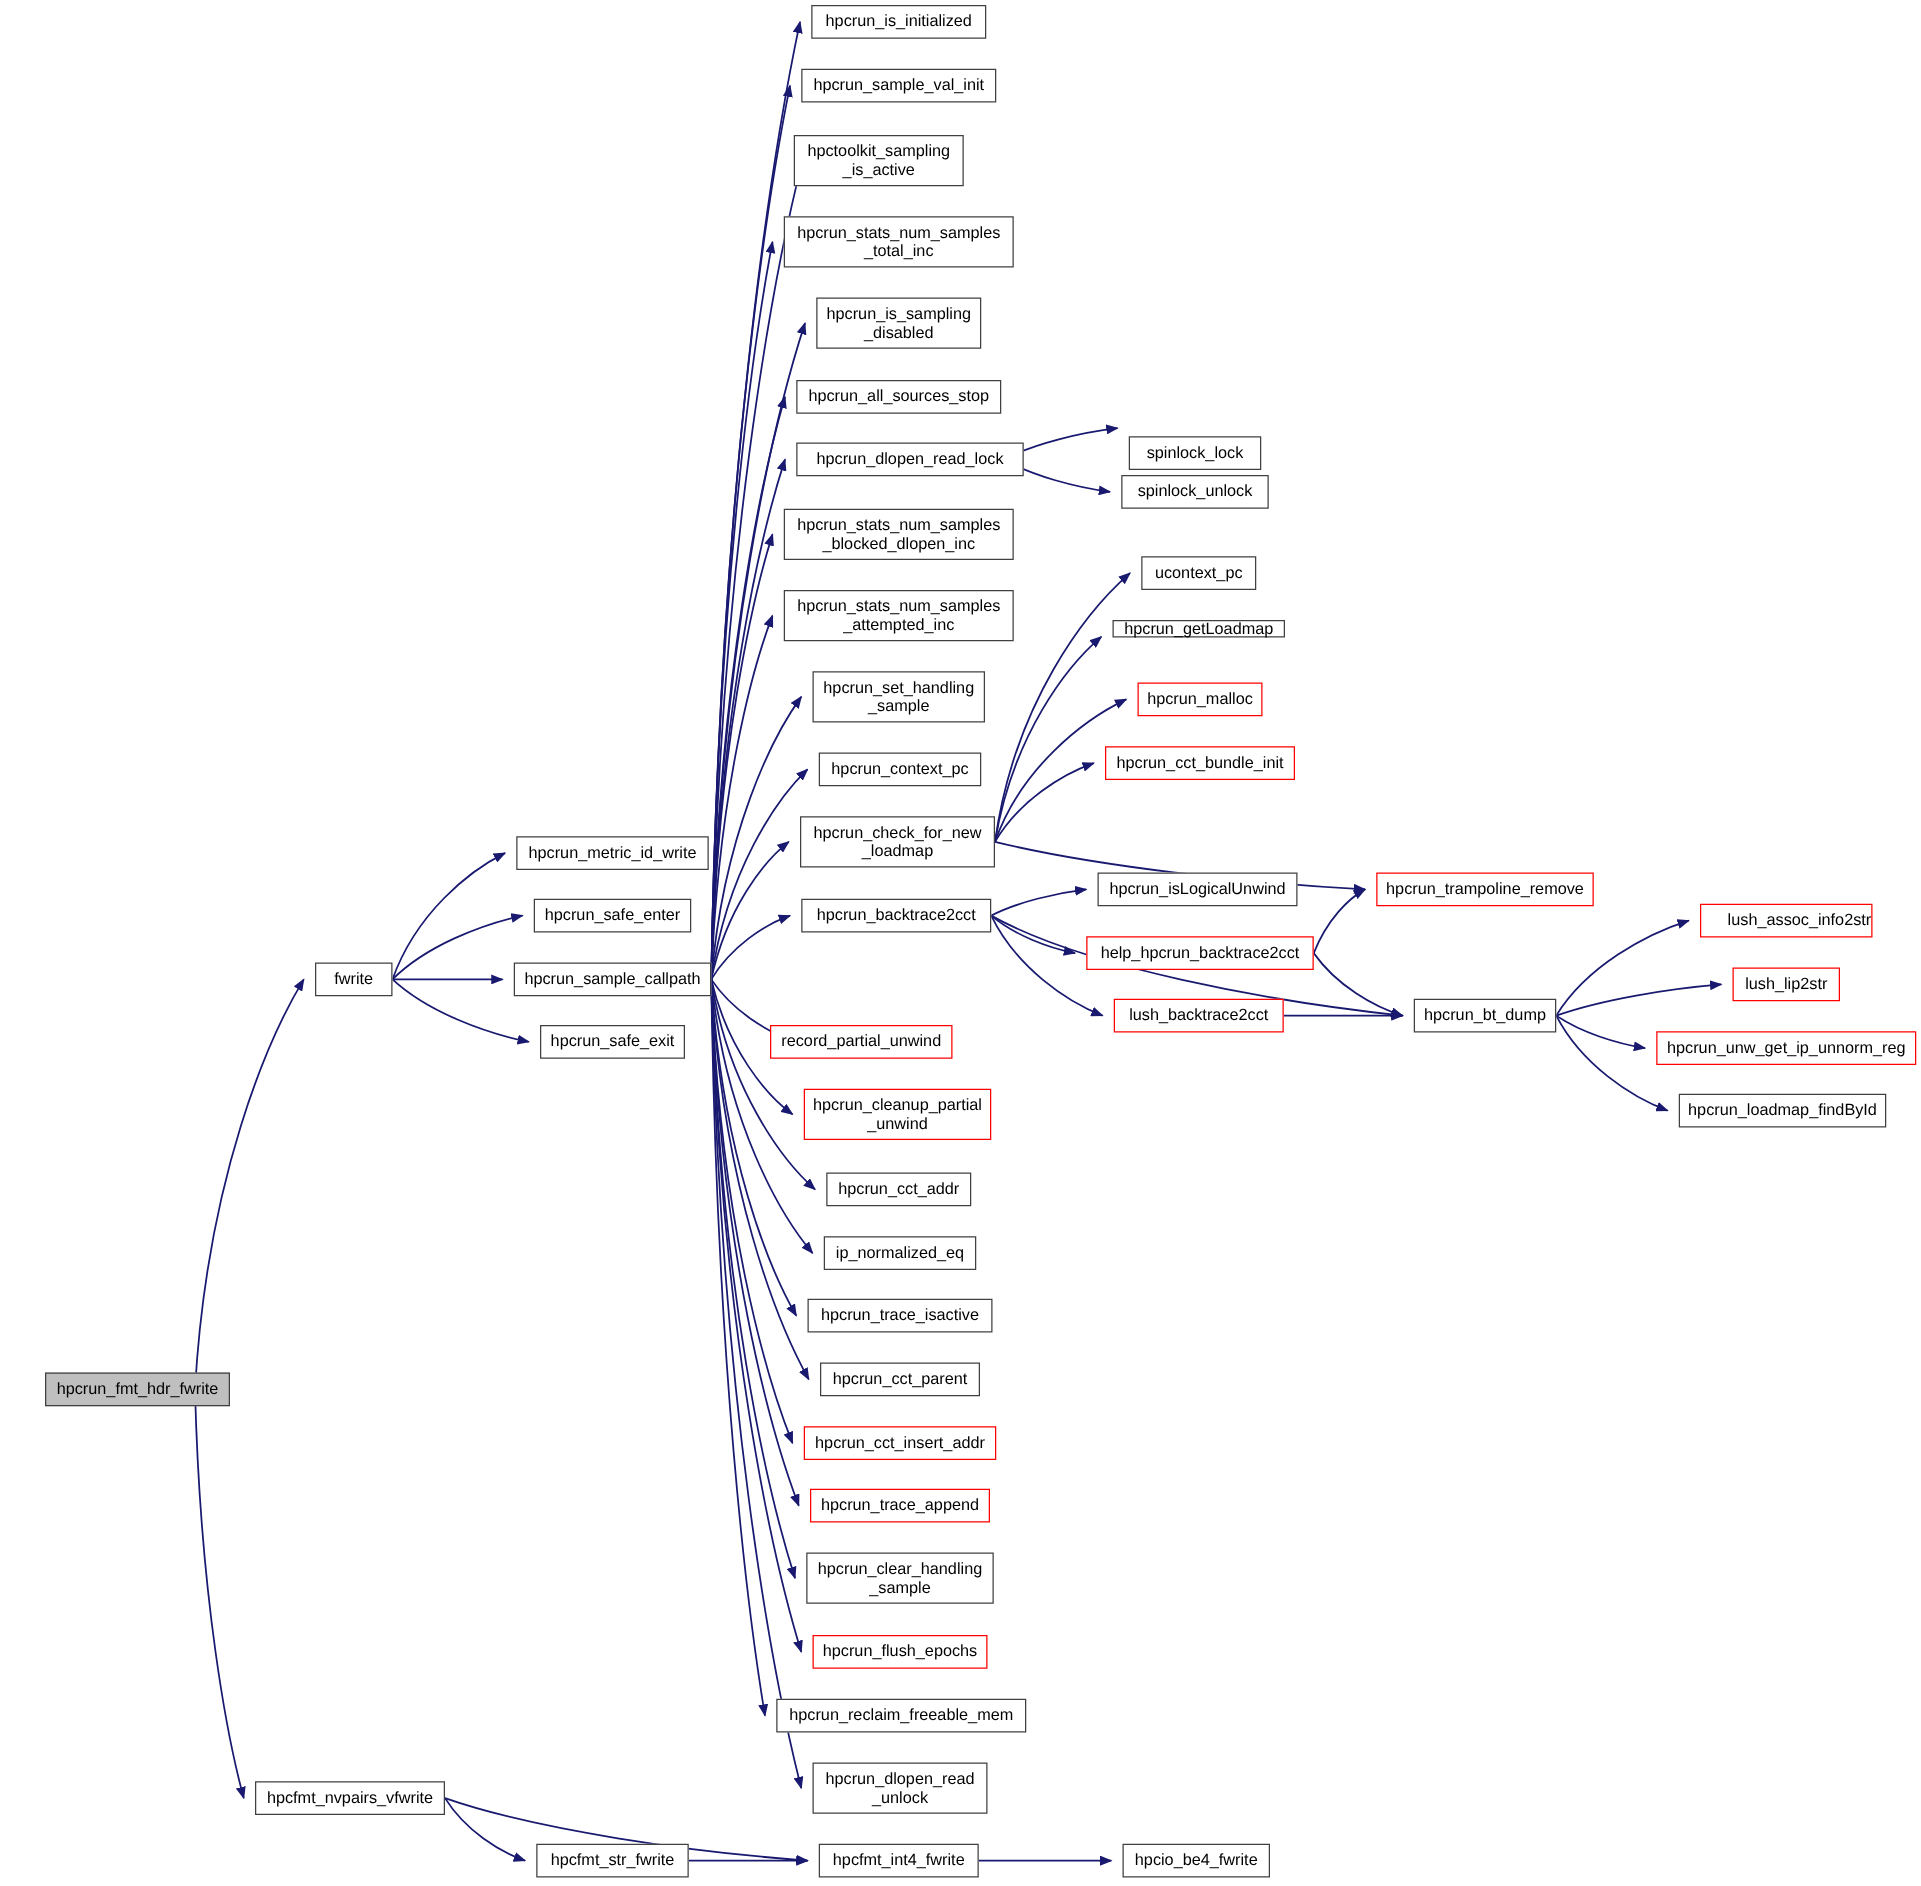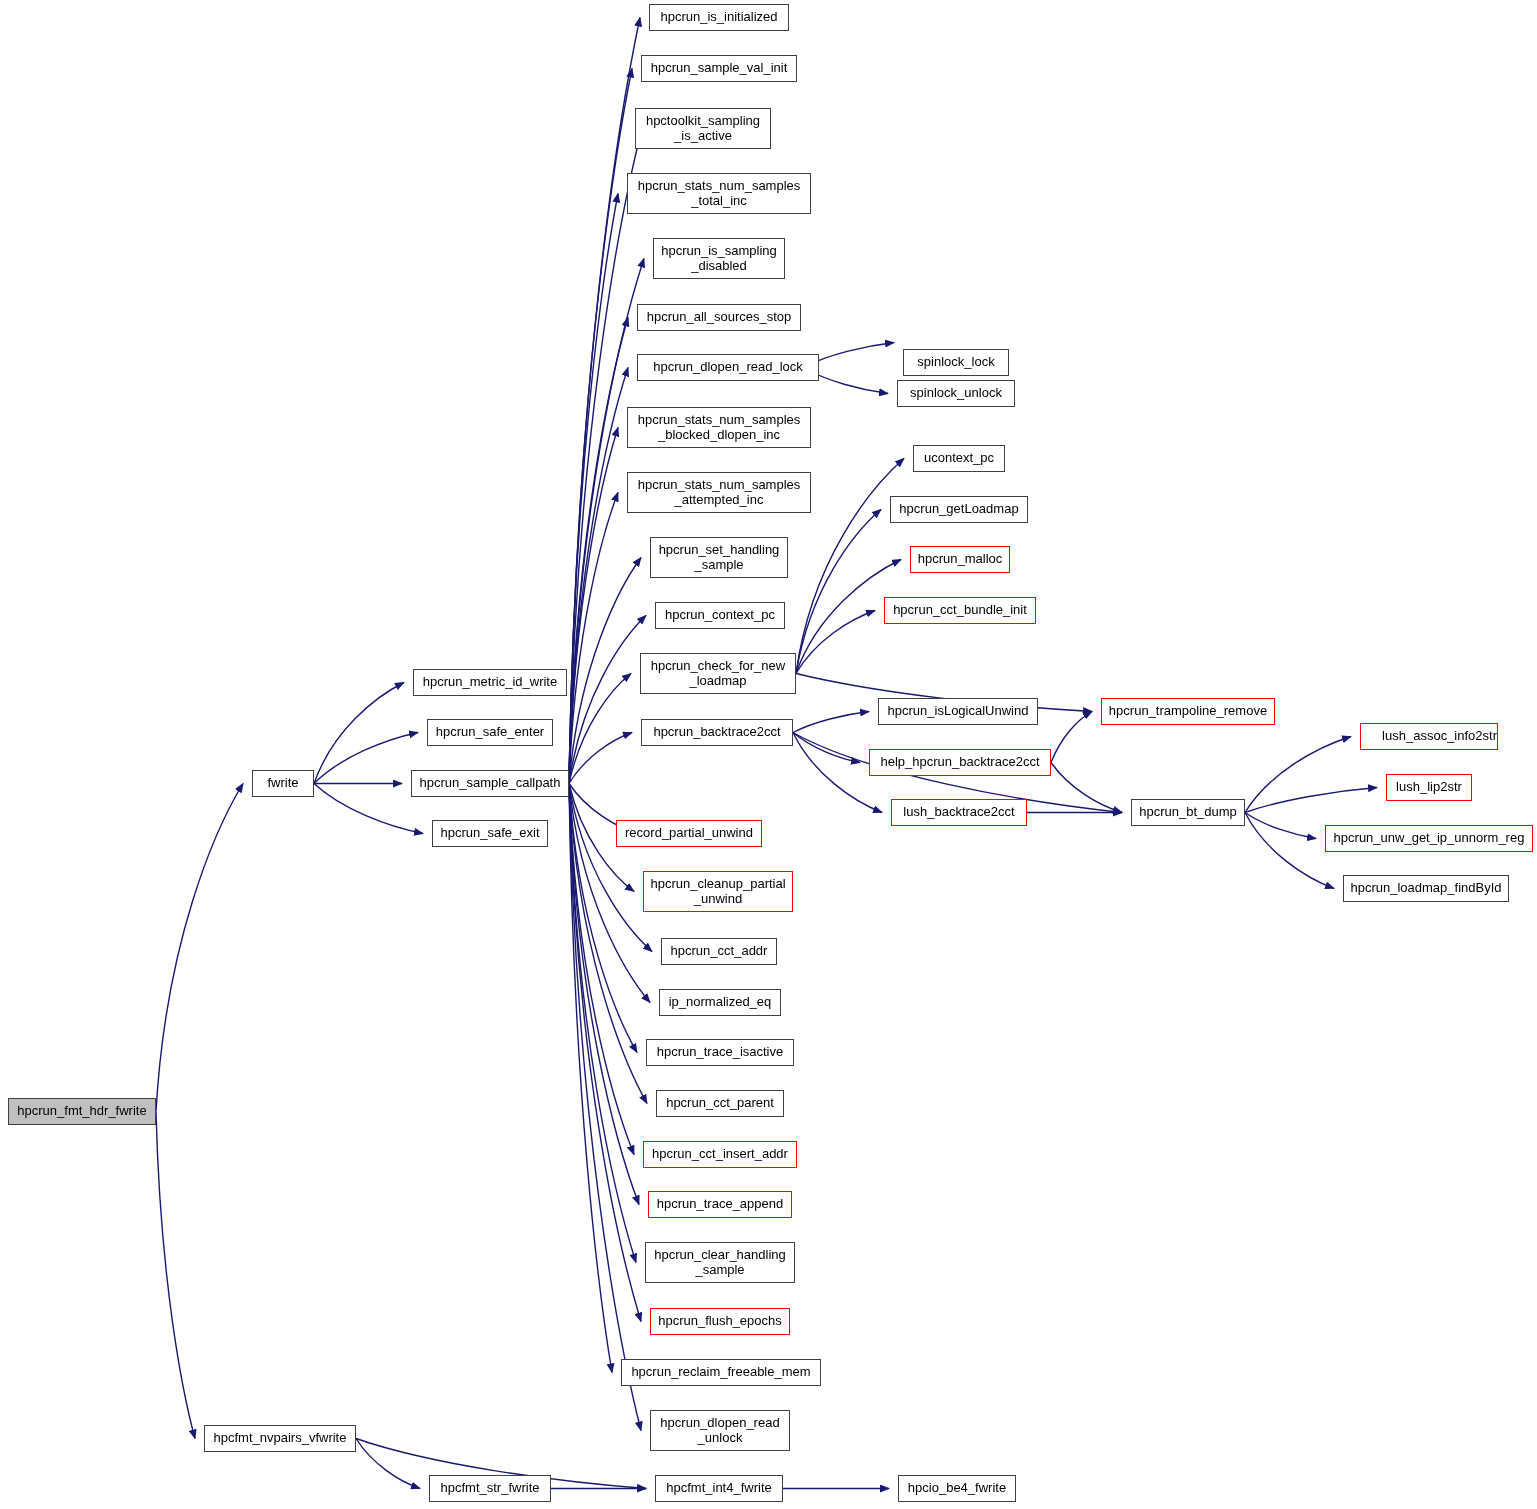--- a/index.html
+++ b/index.html
@@ -4,21 +4,21 @@
 <style>
   html,body{margin:0;padding:0;background:#ffffff;}
   body{width:1537px;height:1509px;font-family:"Liberation Sans",sans-serif;}
   #graph{position:relative;width:1537px;height:1509px;overflow:hidden;}
   svg{position:absolute;left:0;top:0;}
   .node{position:absolute;box-sizing:border-box;display:flex;align-items:center;justify-content:center;
         text-align:center;line-height:1.08;background:#ffffff;}
   .node span{display:block;white-space:pre;}
   .n-normal{border:1px solid #404040;}
   .n-red{border:1px solid #ff0000;}
-  .n-root{border:1px solid #404040;background:#bfbfbf;}
+  .n-root{border:1px solid #404040;background:#bfbfbf;margin-left:28px;}
 </style>
 </head>
 <body>
 
 <div id="graph">
   <svg id="edges" width="1537" height="1509">
     <defs>
       <marker id="arrow" markerWidth="10" markerHeight="8" refX="9" refY="4" orient="auto" markerUnits="userSpaceOnUse">
         <path d="M0,0 L10,4 L0,8 z" fill="#191970"></path>
       </marker>
@@ -185,21 +185,21 @@
       </div>
       <div class="node n-normal" style="left: 903px; top: 329px; width: 106px; height: 27px; font-size: 13px; margin-top: 20px;">
         <span>spinlock_lock</span>
       </div>
       <div class="node n-normal" style="left: 897px; top: 380px; width: 118px; height: 27px; font-size: 13px;">
         <span>spinlock_unlock</span>
       </div>
       <div class="node n-normal" style="left: 913px; top: 445px; width: 92px; height: 27px; font-size: 13px;">
         <span>ucontext_pc</span>
       </div>
-      <div class="node n-normal" style="left: 890px; top: 496px; width: 138px; height: 27px; font-size: 13px;">
+      <div class="node n-normal" style="left: 890px; top: 496px; width: 138px; height: 14px; font-size: 13px;">
         <span>hpcrun_getLoadmap</span>
       </div>
       <div class="node n-red" style="left: 910px; top: 546px; width: 100px; height: 27px; font-size: 13px;">
         <span>hpcrun_malloc</span>
       </div>
       <div class="node n-red" style="left: 884px; top: 597px; width: 152px; height: 27px; font-size: 13px;">
         <span>hpcrun_cct_bundle_init</span>
       </div>
       <div class="node n-normal" style="left: 878px; top: 698px; width: 160px; height: 27px; font-size: 13px;">
         <span>hpcrun_isLogicalUnwind</span>

